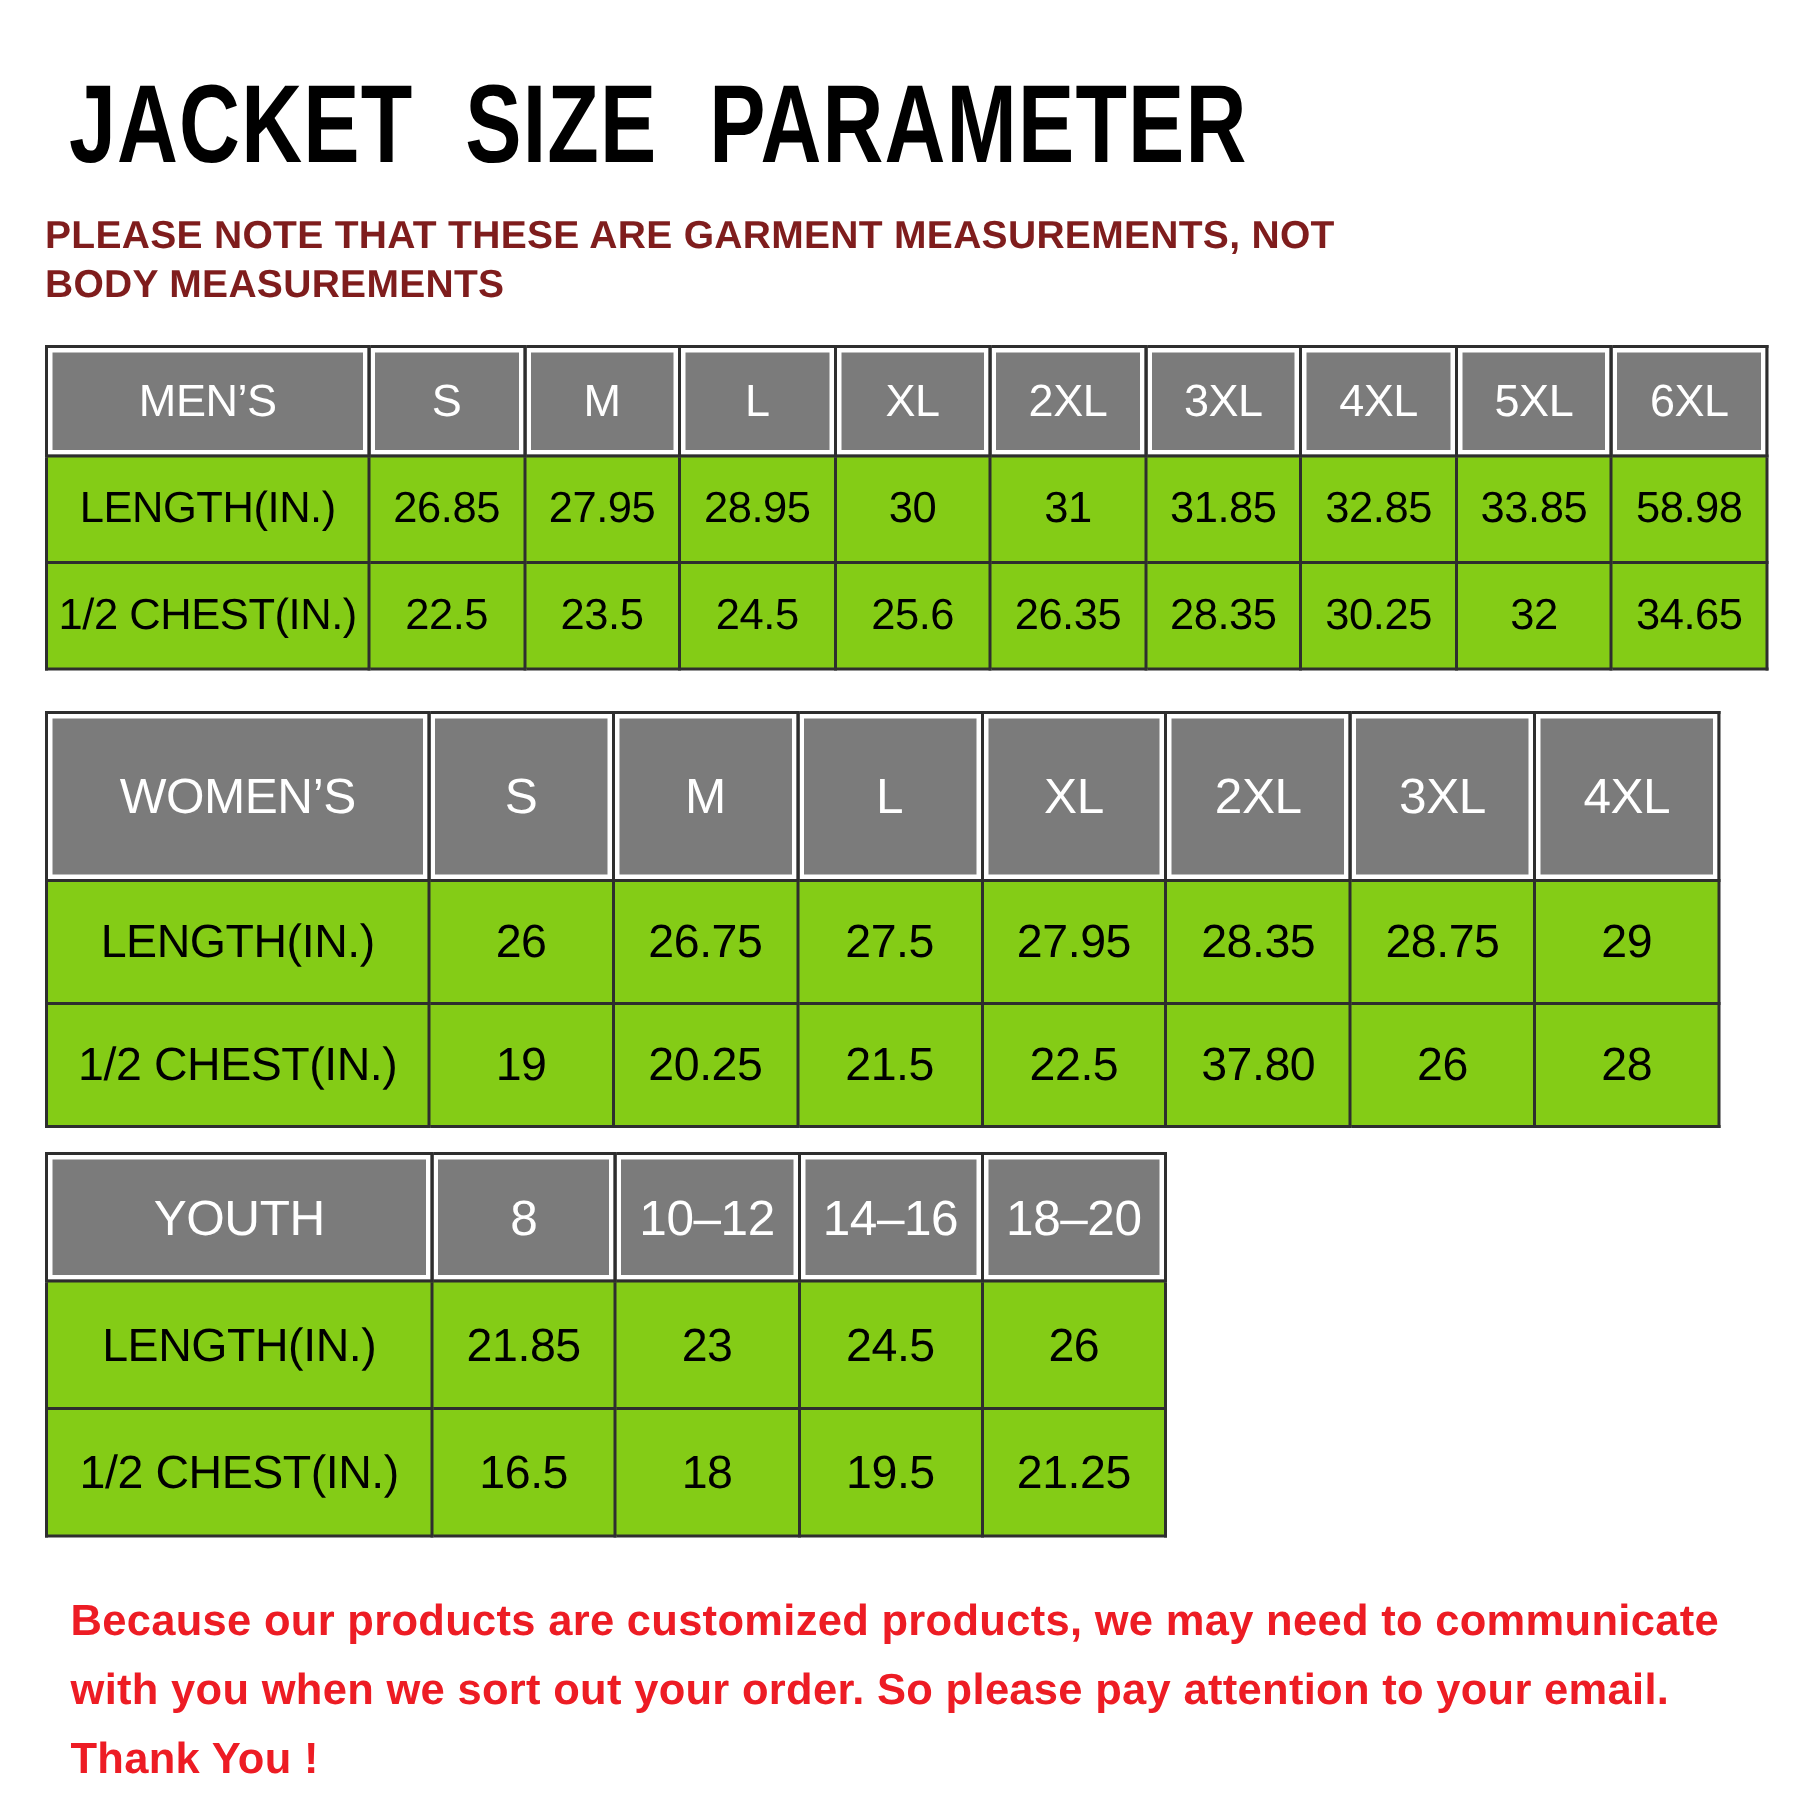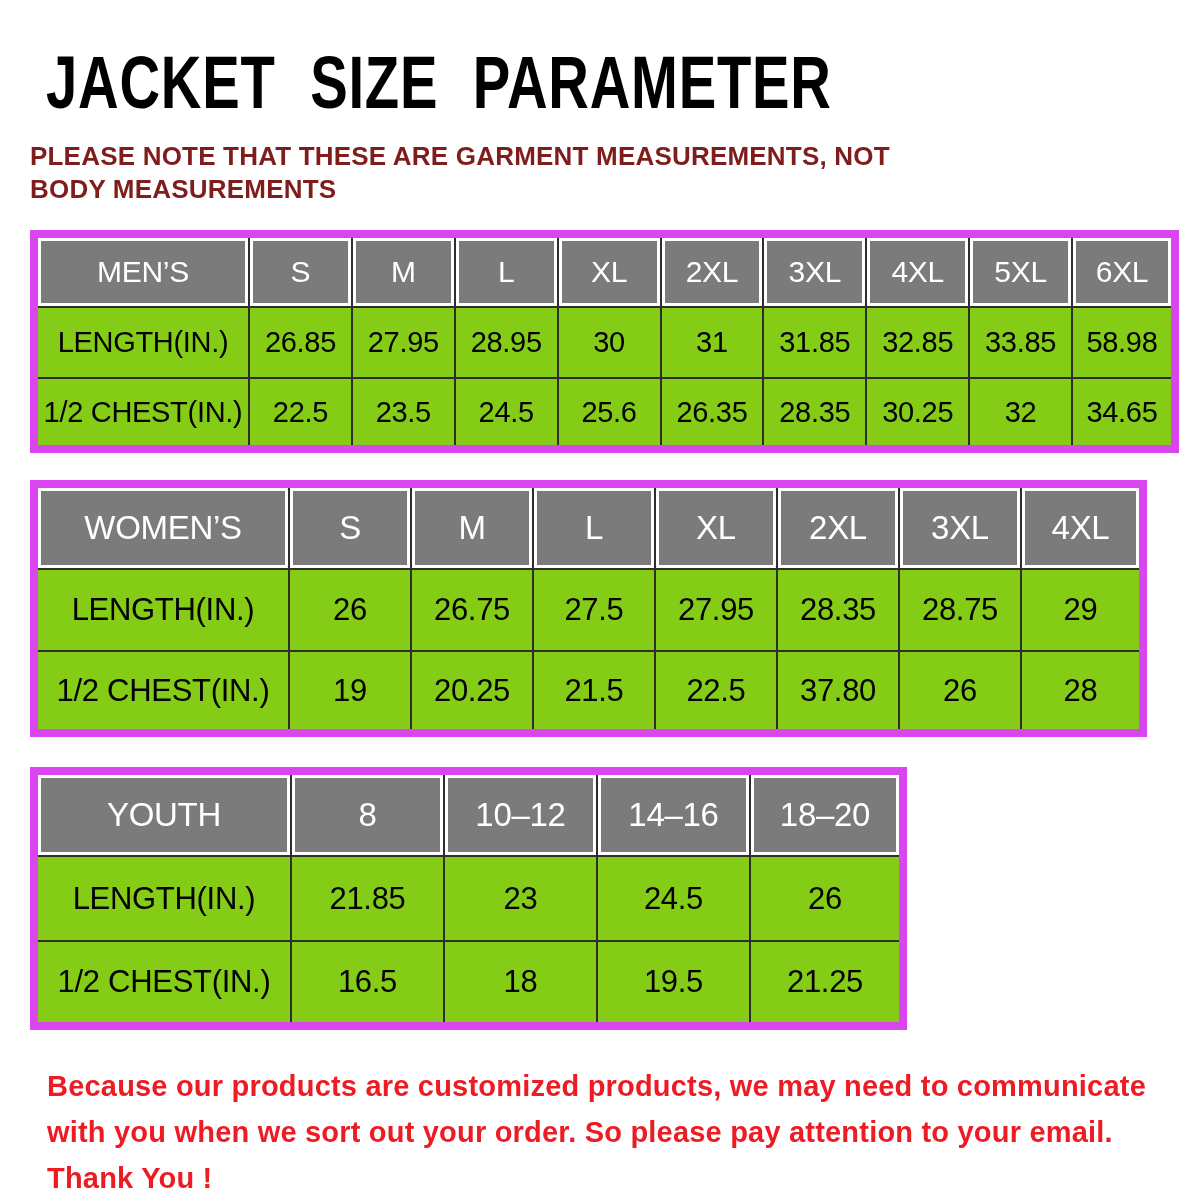--- a/index.html
+++ b/index.html
@@ -38,21 +38,21 @@
     font-weight: bold;
     line-height: 1.27;
     max-width: 895px;
     letter-spacing: 0.2px;
   }
 
   
   table {
     border-collapse: collapse;
     table-layout: fixed;
-    border: 8px solid #d946ef;
+    border: 2px solid #d946ef;
   }
   th, td {
     border: 2px solid #2e2e2e;
     text-align: center;
     vertical-align: middle;
     padding: 0;
     letter-spacing: -0.3px;
   }
   th {
     background: #7b7b7b;
@@ -63,26 +63,26 @@
   td { background: #84cc16; }
 
   
   .t-mens { margin-top: 24px; width: 1149px; }
   .t-mens th { height: 73px; font-size: 30px; }
   .t-mens td { height: 71px; font-size: 29px; }
   .t-mens .c-label { width: 215px; }
 
   
   .t-womens { margin-top: 27px; width: 1117px; }
-  .t-womens th { height: 85px; font-size: 33px; }
+  .t-womens th { height: 112px; font-size: 33px; }
   .t-womens td { height: 82px; font-size: 31px; }
   .t-womens .c-label { width: 255px; }
 
   
-  .t-youth { margin-top: 30px; width: 877px; }
+  .t-youth { margin-top: 16px; width: 748px; }
   .t-youth th { height: 85px; font-size: 33px; }
   .t-youth td { height: 85px; font-size: 31px; }
   .t-youth .c-label { width: 257px; }
 
   
   .footer { margin-top: 34px; color: #ed1c24; }
   .footer-para {
     margin: 17px;
     font-size: 29px;
     font-weight: bold;

